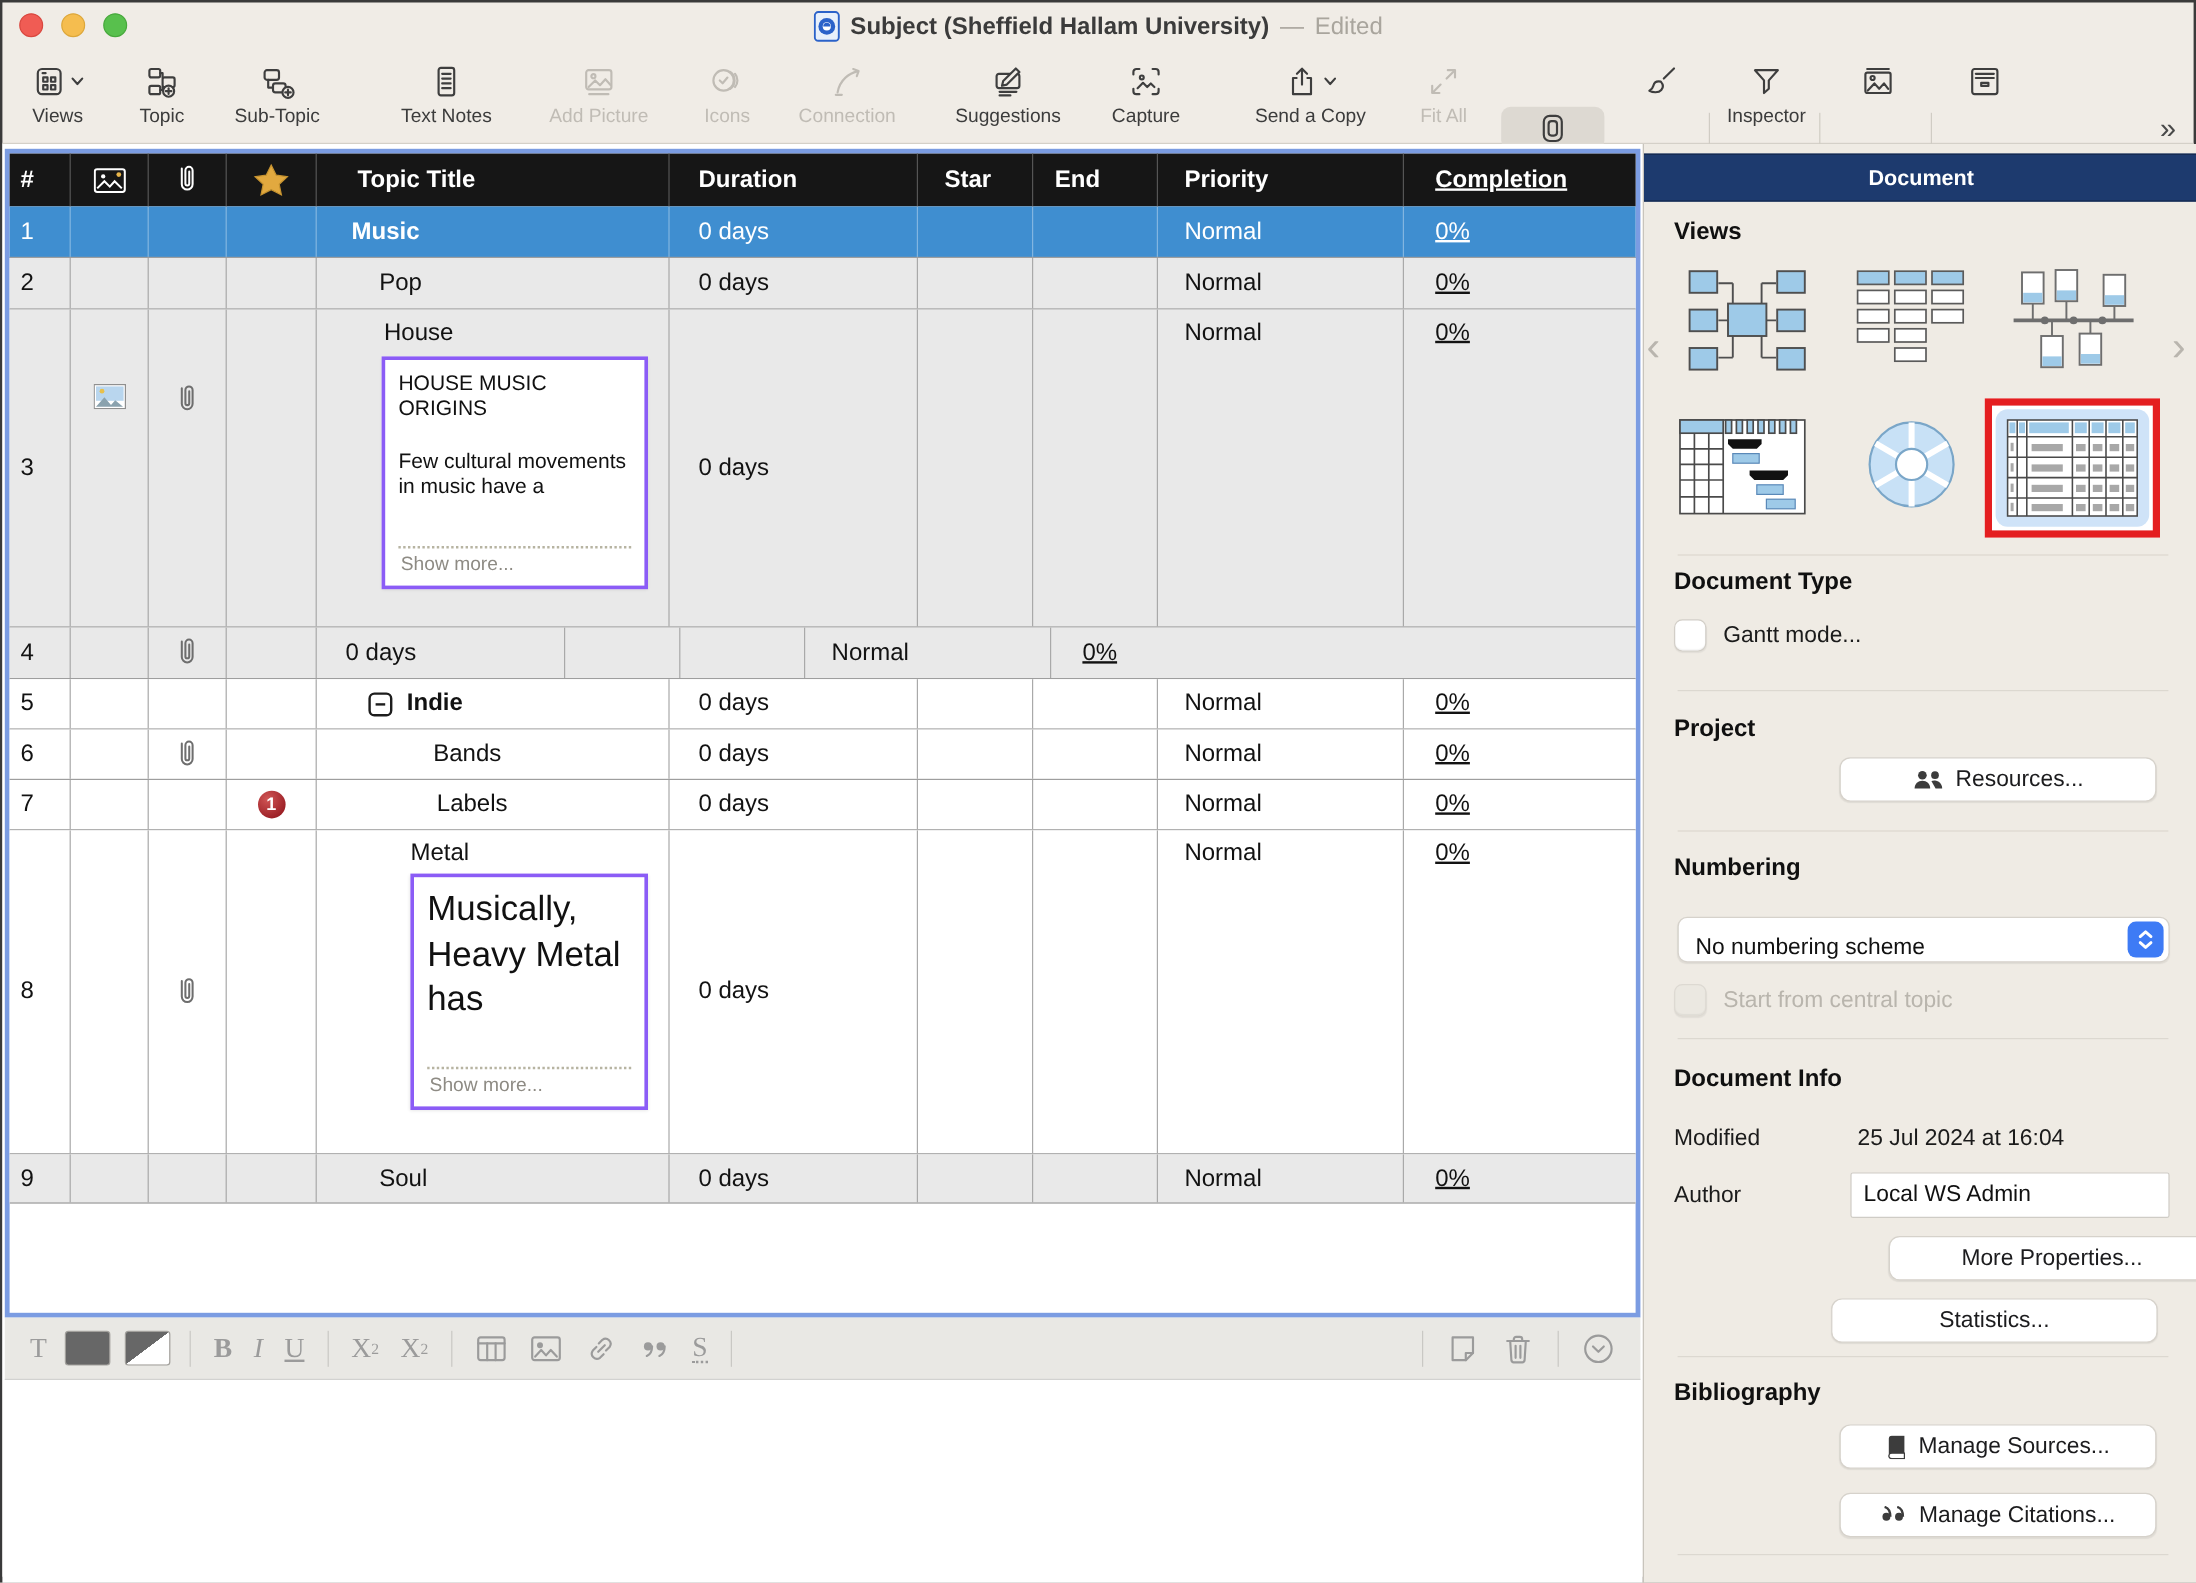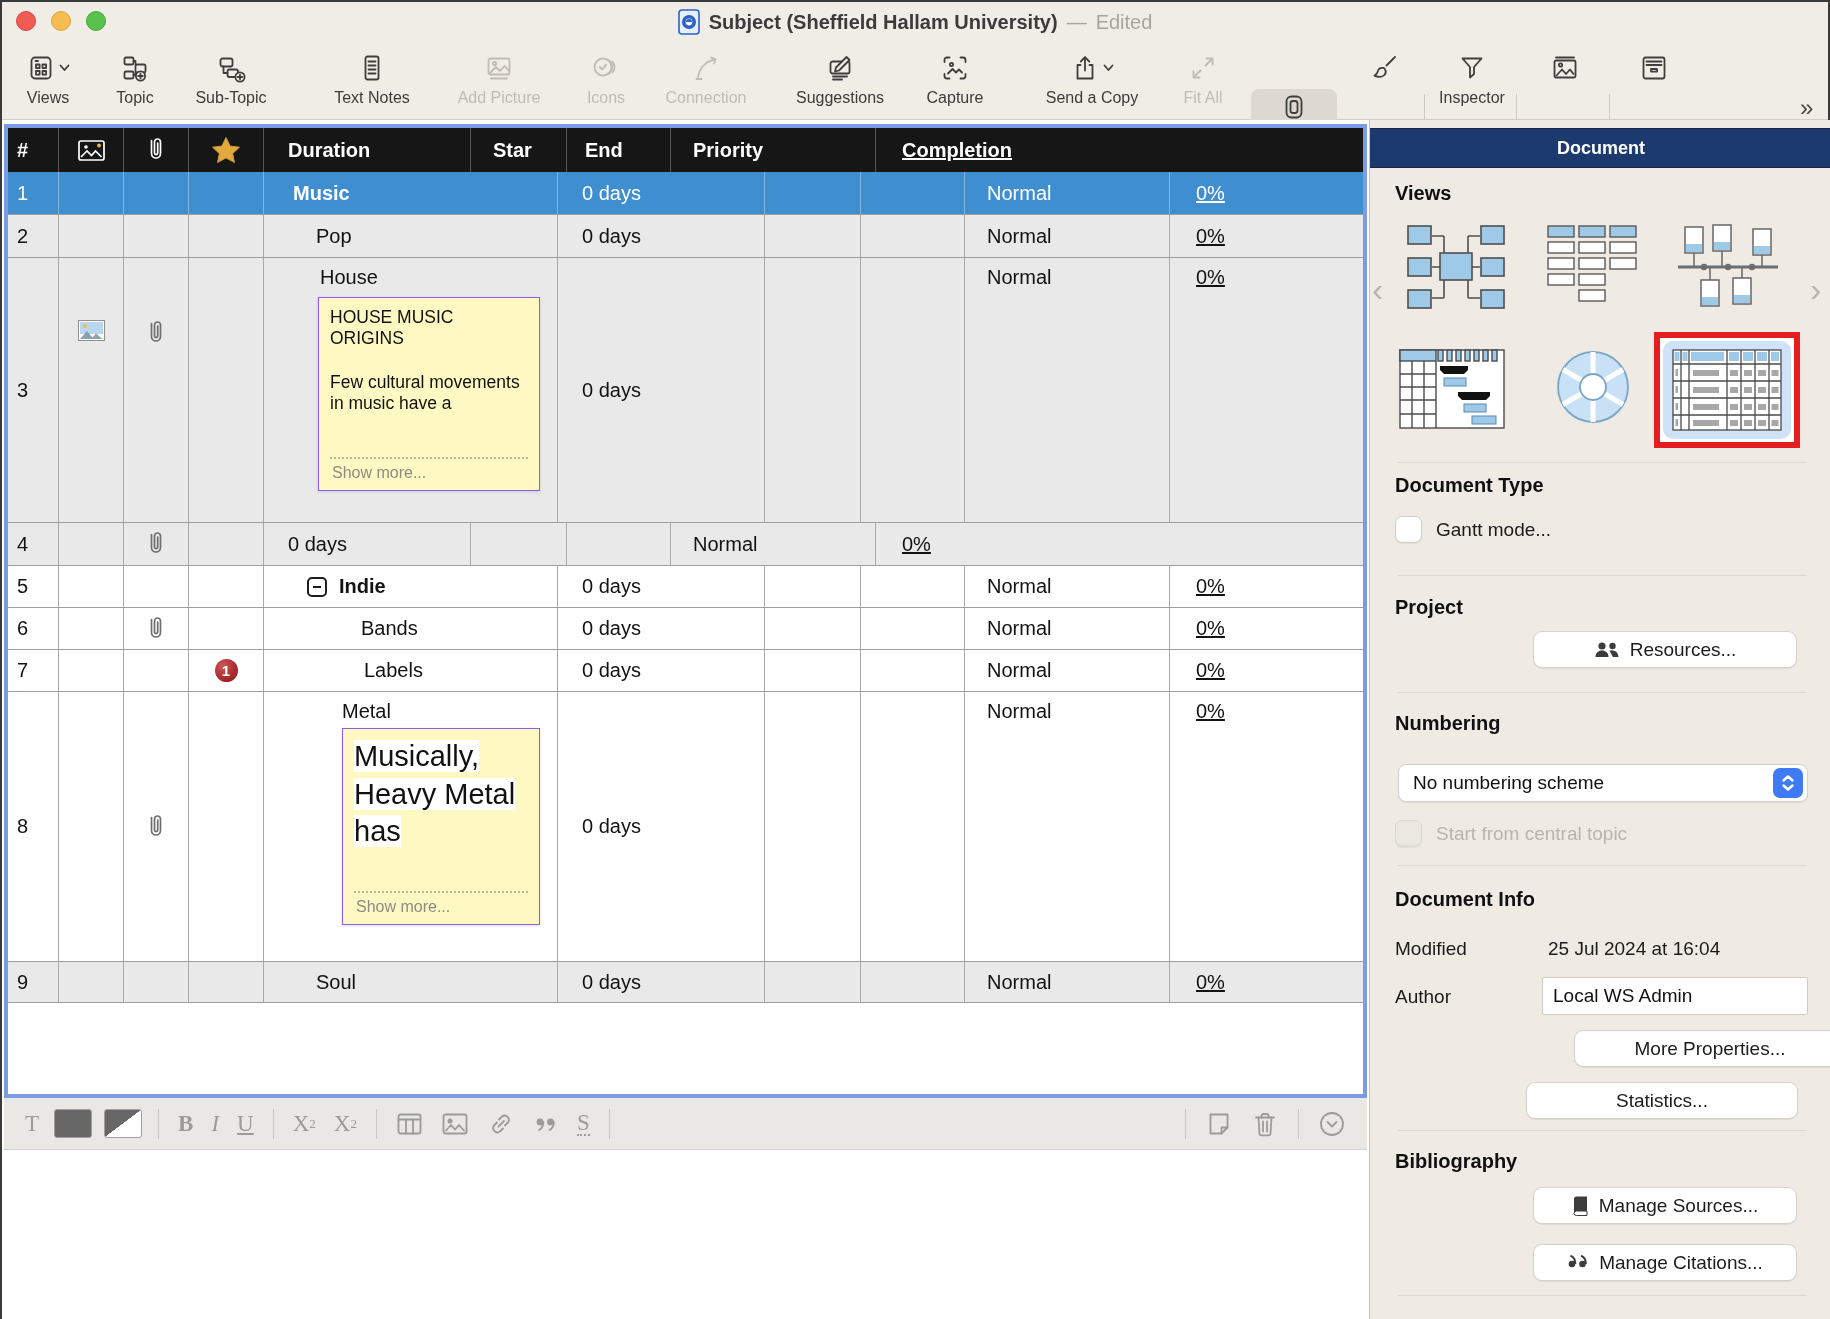--- a/index.html
+++ b/index.html
@@ -61,21 +61,21 @@
   .h43{height:43px;} .h42{height:42px;} .h41{height:41px;} .h265{height:265px;} .h270{height:270px;}
   .bold{font-weight:bold;}
   .ind0{padding-left:29px;} .ind1{padding-left:52px;} .ind1b{padding-left:56px;}
   .ind2{padding-left:78px;} .ind3{padding-left:97px;} .ind3b{padding-left:100px;}
   .rock-ind{padding-left:21px;} .indie-ind{padding-left:43px;}
   .tall .c-topic,.tall .c-pri,.tall .c-comp{align-items:flex-start;padding-top:8px;}
   .tall .c-pic,.tall .c-clip{align-items:flex-start;padding-top:62px;}
   .collapse{display:inline-block;width:20px;height:20px;border:2px solid #1d1d1d;border-radius:5px;position:relative;margin-right:12px;flex:none;}
   .collapse::before{content:"";position:absolute;left:4px;right:4px;top:50%;height:2px;margin-top:-1px;background:#1d1d1d;}
   .badge{width:23px;height:23px;border-radius:50%;background:radial-gradient(circle at 35% 30%,#d05555,#9c2026 75%);color:#fff;font-size:15px;font-weight:bold;display:flex;align-items:center;justify-content:center;}
-  .note{position:absolute;background:#fef9c3;border:1px solid #8b5cf6;box-shadow:0 1px 3px rgba(0,0,0,.12);display:flex;flex-direction:column;padding:9px 11px 0;}
+  .note{position:absolute;background:#ffffff;border:3px solid #8b5cf6;box-shadow:0 1px 3px rgba(0,0,0,.12);display:flex;flex-direction:column;padding:9px 11px 0;}
   .note-house{left:54px;top:39px;width:222px;height:194px;}
   .note-metal{left:78px;top:36px;width:198px;height:197px;}
   .note-title,.note-body{font-size:17.5px;line-height:1.22;color:#111;}
   .note-gap{height:22px;}
   .note-big{font-size:29px;line-height:1.3;color:#111;}
   .note-big span{background:#ffffff;box-decoration-break:clone;-webkit-box-decoration-break:clone;}
   .note-more{margin-top:auto;border-top:2px dotted #b7b4a2;padding:5px 2px 8px;font-size:16px;color:#8e8b84;}
 
   
   .fbar{position:absolute;left:2px;top:978px;width:1363px;height:52px;background:#e9e8e4;border-bottom:1px solid #d2d2d0;display:flex;align-items:center;padding:0 12px;color:#9b9b9b;}
@@ -95,21 +95,21 @@
   .divider{position:absolute;left:28px;right:25px;height:1px;background:#dcd8d0;}
   .thumb{position:absolute;display:flex;align-items:center;justify-content:center;}
   .thumb-selected{position:absolute;left:284px;top:212px;width:146px;height:116px;border:6px solid #e41e20;background:#fff;display:flex;align-items:center;justify-content:center;}
   .thumb-selected .inner{width:128px;height:98px;border-radius:10px;background:#cfe3f8;display:flex;align-items:center;justify-content:center;}
   .pan-chevron{position:absolute;font-size:34px;color:#b9b5ae;top:150px;}
   .btn{position:absolute;height:37px;background:#ffffff;border:1px solid #d6d2cb;border-radius:9px;box-shadow:0 1px 1px rgba(0,0,0,.07);display:flex;align-items:center;justify-content:center;gap:10px;font-size:19px;color:#1c1c1e;}
   .cb{position:absolute;width:27px;height:27px;background:#fff;border:1px solid #d2cec7;border-radius:7px;box-shadow:inset 0 -1px 1px rgba(0,0,0,.05),0 1px 1px rgba(0,0,0,.06);}
   .cb.disabled{background:#ebe8e1;border-color:#ddd9d2;}
   .cb-label{position:absolute;font-size:19px;color:#1b1b1b;}
   .cb-label.disabled{color:#b9b5ad;}
-  .dropdown{position:absolute;left:28px;top:644px;width:410px;height:38px;background:#fff;border:1px solid #d6d2cb;border-radius:8px;box-shadow:0 1px 1px rgba(0,0,0,.07);display:flex;align-items:center;padding-left:14px;font-size:19px;color:#111;}
+  .dropdown{position:absolute;left:28px;top:644px;width:410px;height:38px;background:#fff;border:1px solid #d6d2cb;border-radius:8px;box-shadow:0 1px 1px rgba(0,0,0,.07);display:flex;align-items:flex-end;padding-left:14px;font-size:19px;color:#111;}
   .stepper{position:absolute;right:4px;top:3px;width:30px;height:30px;border-radius:7px;background:#3e7bf5;display:flex;flex-direction:column;align-items:center;justify-content:center;gap:2px;}
   .stepper svg{stroke:#fff;fill:none;stroke-width:2.4;stroke-linecap:round;stroke-linejoin:round;}
   .info-label{position:absolute;left:25px;font-size:19px;color:#1b1b1b;}
   .info-value{position:absolute;left:178px;font-size:19px;color:#1b1b1b;}
   .author-field{position:absolute;left:172px;top:857px;width:266px;height:38px;background:#fff;border:1px solid #cfccc6;border-radius:2px;font-size:19px;color:#111;padding-left:10px;font-family:"Liberation Sans","DejaVu Sans",sans-serif;}
 </style>
 </head>
 <body>
 
 <div class="window">
@@ -334,20 +334,23 @@
         <div class="c c-clip">
           <svg width="20" height="26" viewBox="0 0 20 26">
               <path d="M5.5 3.5 v13 a4.5 4.5 0 0 0 9 0 V5 a3 3 0 0 0 -6 0 v11 a1.6 1.6 0 0 0 3.2 0 V6" fill="none" stroke="#fff" stroke-width="1.7" stroke-linecap="round"></path>
             </svg>
         </div>
         <div class="c c-star">
           <svg width="30" height="28" viewBox="0 0 30 28">
               <polygon points="15,1.5 19.2,10 28.5,11.2 21.7,17.6 23.5,26.5 15,22 6.5,26.5 8.3,17.6 1.5,11.2 10.8,10" fill="#e2a93f" stroke="#c5922f" stroke-width="1"></polygon>
             </svg>
         </div>
+        <div class="c c-topic">
+            <span>Topic Title</span>
+          </div>
         <div class="c c-dur">
             <span>Duration</span>
           </div>
         <div class="c c-star2">
             <span>Star</span>
           </div>
         <div class="c c-end">
             <span>End</span>
           </div>
         <div class="c c-pri">

